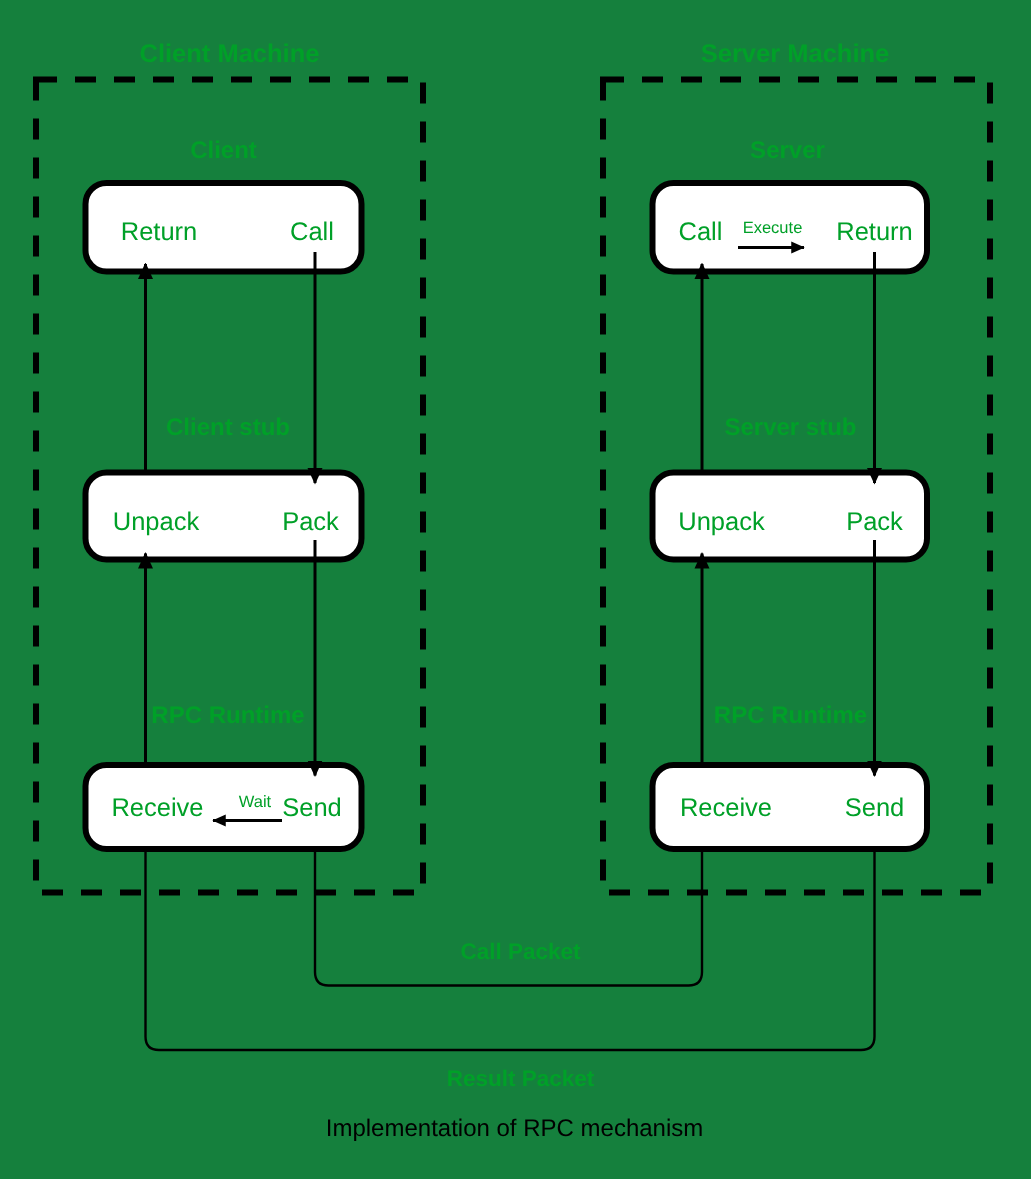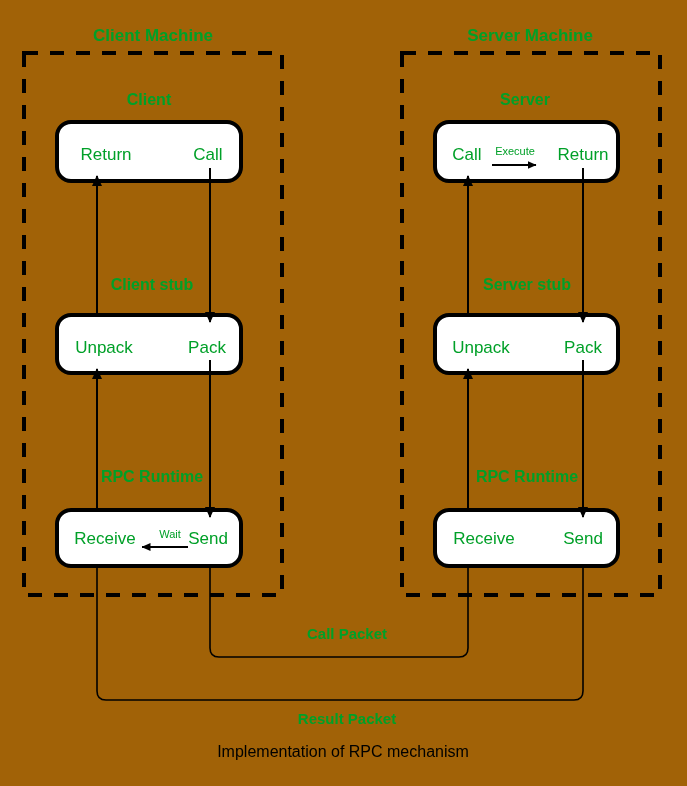--- a/index.html
+++ b/index.html
@@ -7,21 +7,21 @@
     padding: 0;
     background: #ffffff;
   }
   body {
     font-family: "Liberation Sans", sans-serif;
   }
   #canvas {
     position: relative;
     width: 687px;
     height: 786px;
-    background: #a16207;
+    background: #15803d;
     overflow: hidden;
   }
   svg.diagram {
     position: absolute;
     left: 0;
     top: 0;
     width: 687px;
     height: 786px;
   }
   .machine-title {

